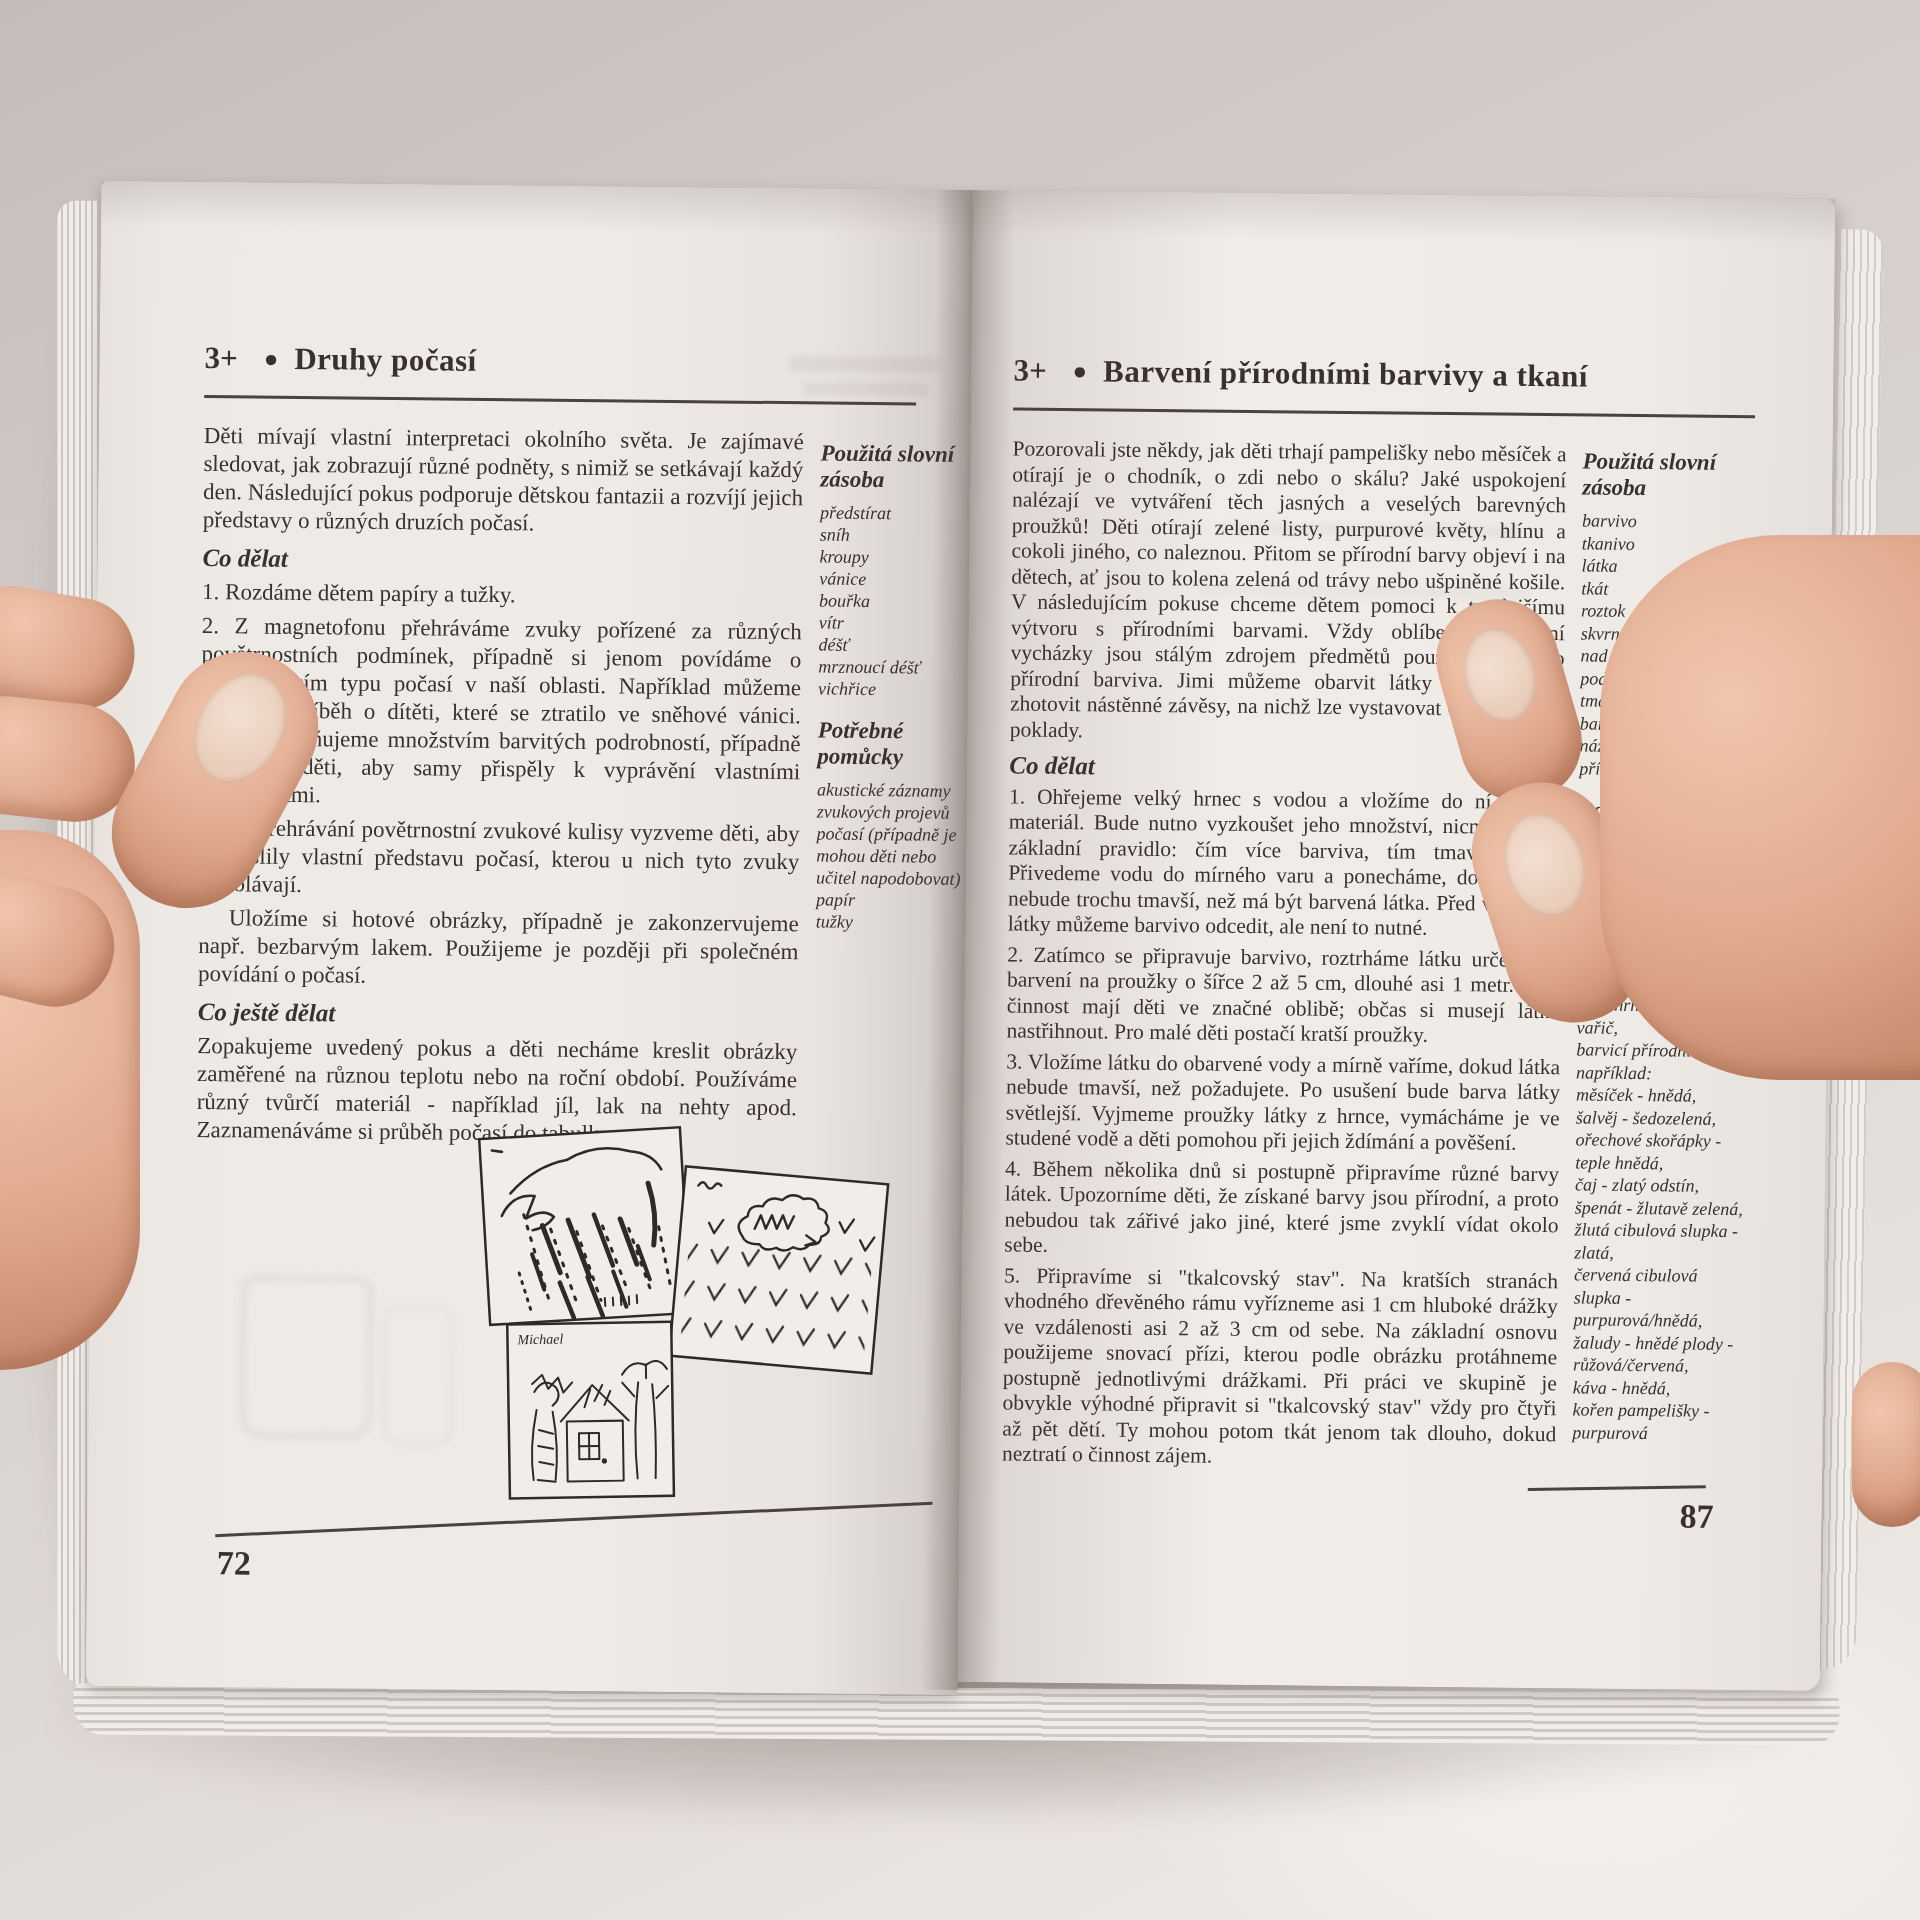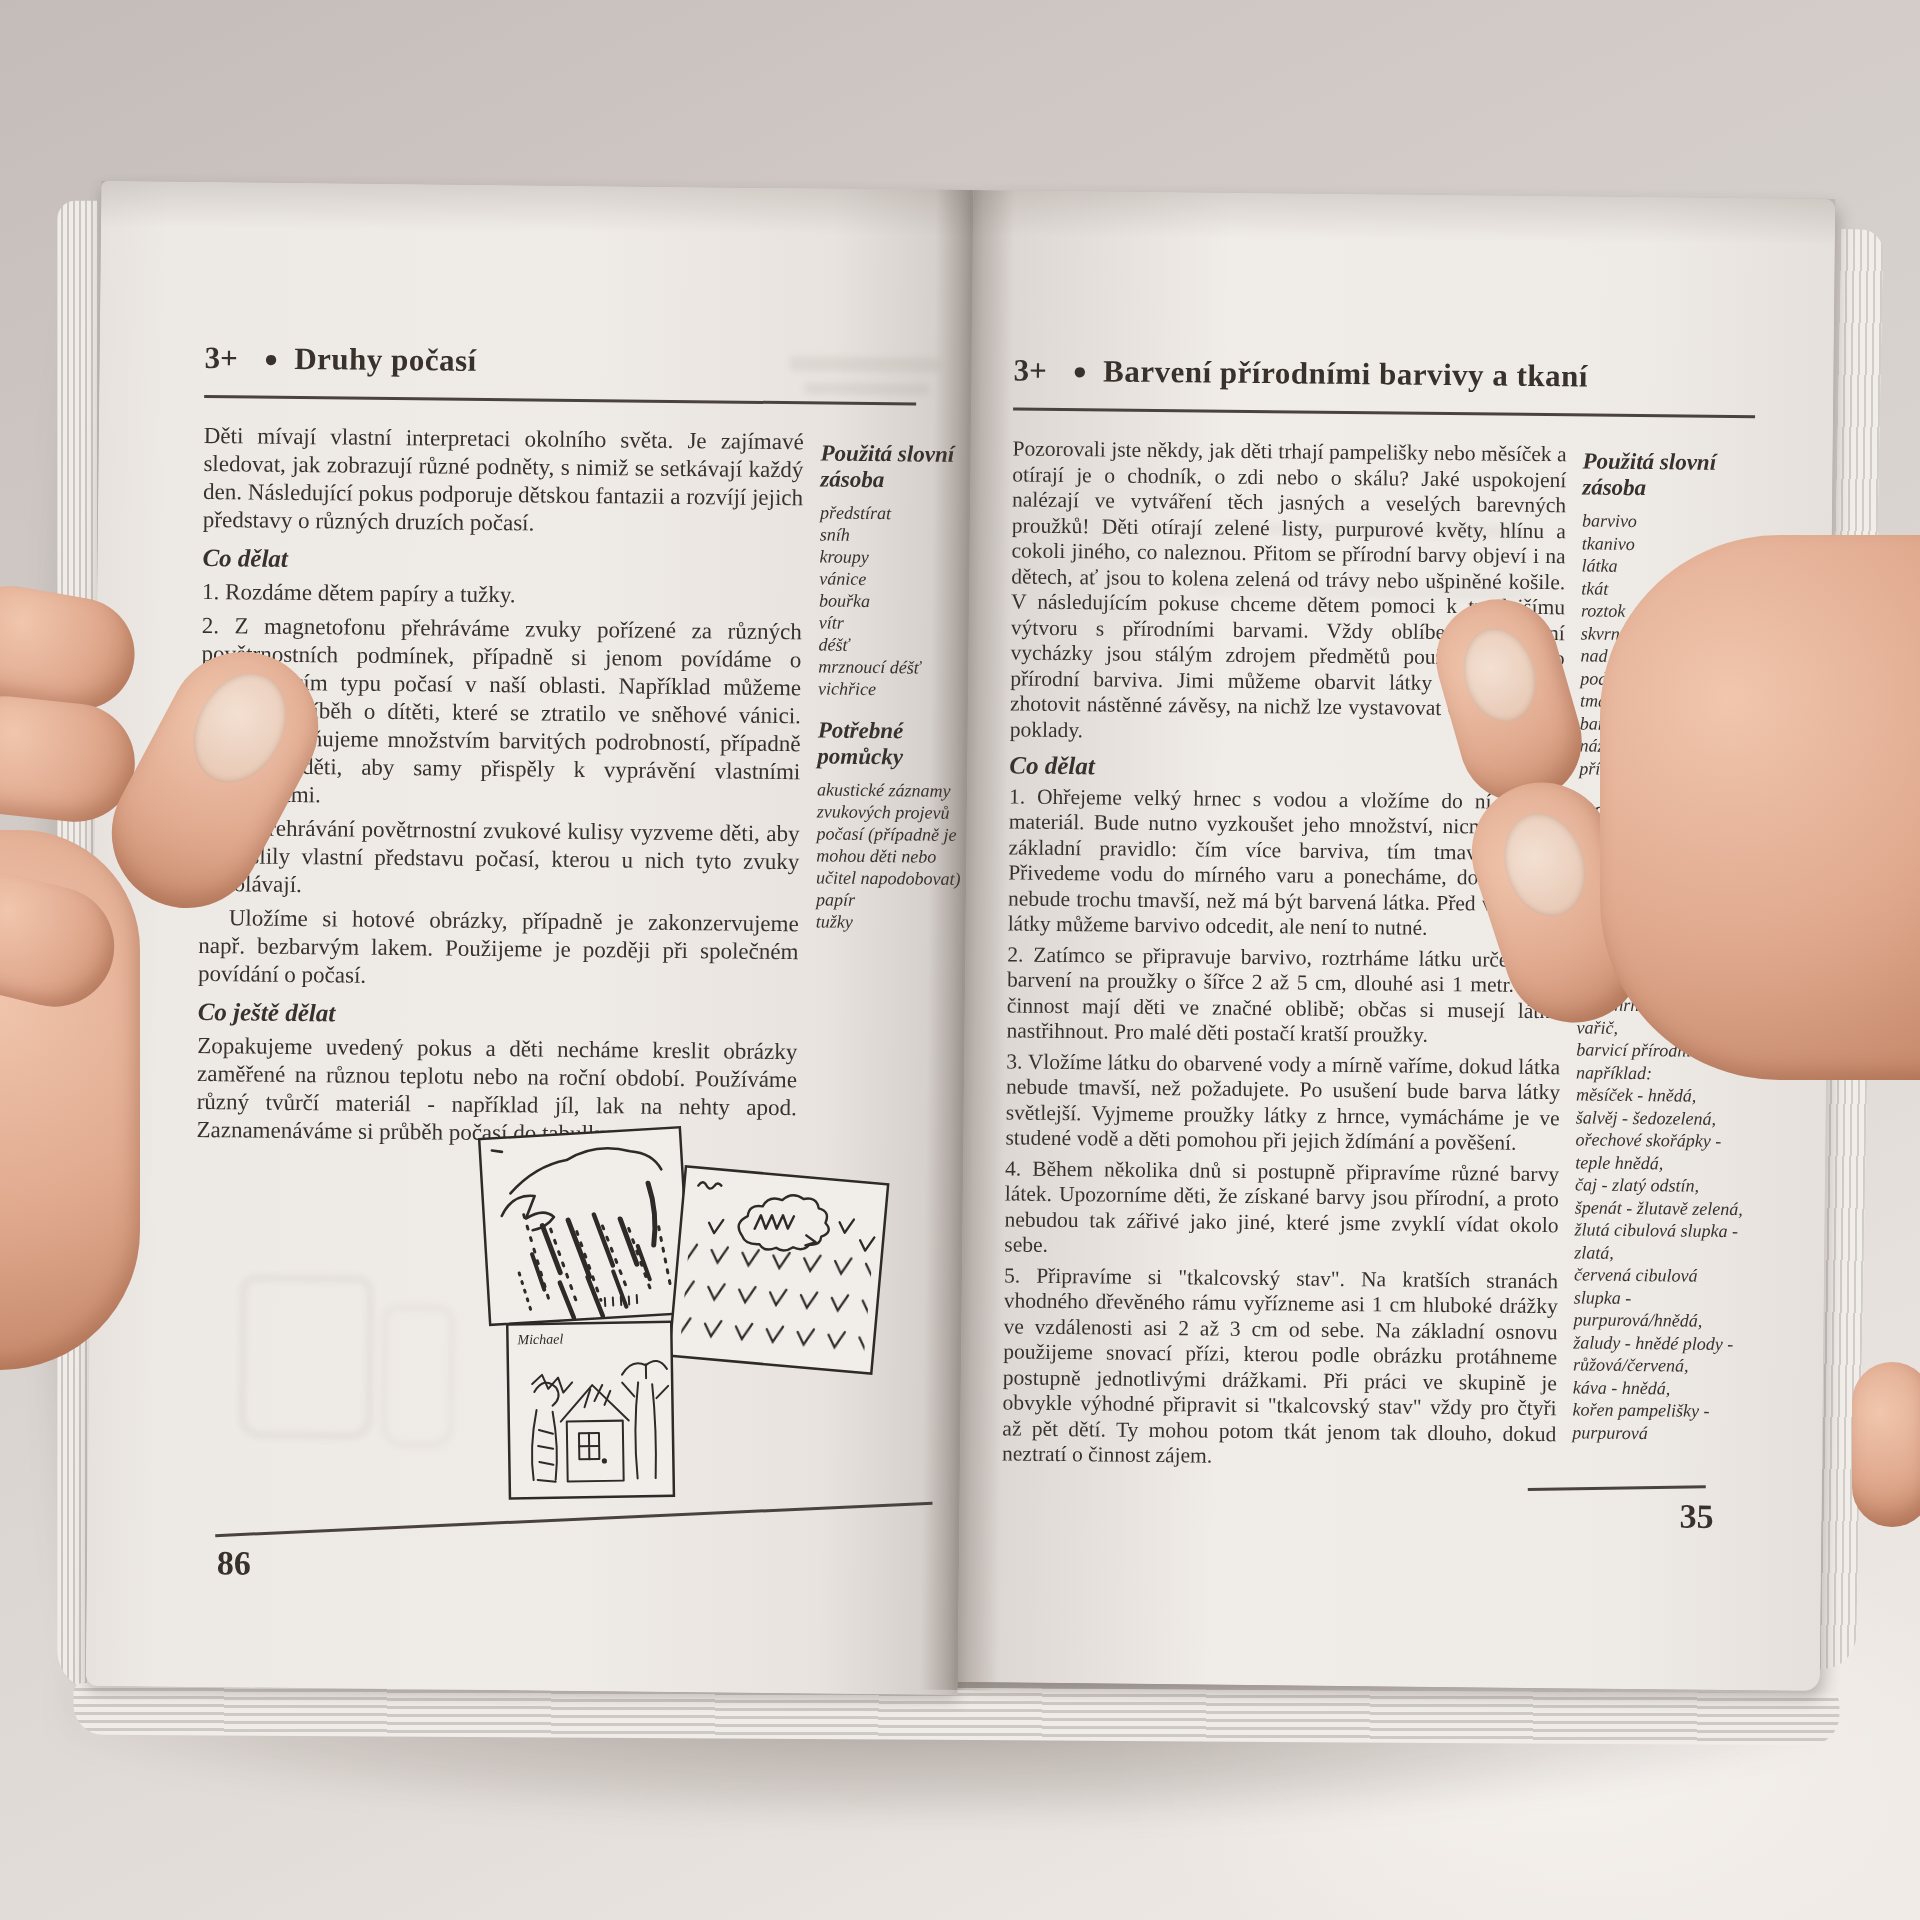--- a/index.html
+++ b/index.html
@@ -184,21 +184,21 @@
           <path d="M132,62 q-6,48 -2,96 M146,64 q4,46 2,94"></path>
           <path d="M128,76 l-12,-14 M150,78 l12,-12 M140,58 l0,-14"></path>
           <path d="M116,54 q10,-16 24,-9 q12,-10 21,4"></path>
         </g>
       </svg>
 
       <div class="ghost gjar" style="left:150px;top:1092px;width:120px;height:150px;"></div>
       <div class="ghost gjar" style="left:292px;top:1120px;width:60px;height:130px;opacity:.35;"></div>
 
       <div class="bottomrule" style="left:128px;top:1352px;width:718px;transform:rotate(-3.2deg);"></div>
-      <div class="pagenum" style="left:130px;top:1362px;">86</div>
+      <div class="pagenum" style="left:130px;top:1362px;">72</div>
     </div>
 
     <div class="page page-right">
       <div class="ghost gbar" style="left:250px;top:330px;width:300px;height:12px;opacity:.35;"></div>
       <div class="ghost gbar" style="left:230px;top:392px;width:330px;height:12px;opacity:.3;"></div>
 
       <div class="hdr" style="left:42px;top:162px;">
         <span class="age">3+</span>
         <span class="blt">●</span>
         <span class="ttl">Barvení přírodními barvivy a tkaní</span>
@@ -241,21 +241,21 @@
         <div class="vi">čaj - zlatý odstín,</div>
         <div class="vi">špenát - žlutavě zelená,</div>
         <div class="vi">žlutá cibulová slupka - zlatá,</div>
         <div class="vi">červená cibulová slupka - purpurová/hnědá,</div>
         <div class="vi">žaludy - hnědé plody - růžová/červená,</div>
         <div class="vi">káva - hnědá,</div>
         <div class="vi">kořen pampelišky - purpurová</div>
       </div>
 
       <div class="bottomrule" style="left:568px;top:1292px;width:178px;transform:rotate(-1.5deg);"></div>
-      <div class="pagenum" style="left:720px;top:1300px;">35</div>
+      <div class="pagenum" style="left:720px;top:1300px;">87</div>
     </div>
 
     <div class="fold"></div>
   </div>
 
   <div>
     <div class="skin" style="left:-45px;top:592px;width:180px;height:112px;border-radius:56px;transform:rotate(10deg);"></div>
     <div class="skin" style="left:-55px;top:700px;width:190px;height:118px;border-radius:60px;transform:rotate(6deg);"></div>
     <div class="skin" style="left:140px;top:645px;width:150px;height:270px;border-radius:75px;transform:rotate(28deg);">
       <div class="nail" style="left:30px;top:20px;width:85px;height:115px;"></div>

